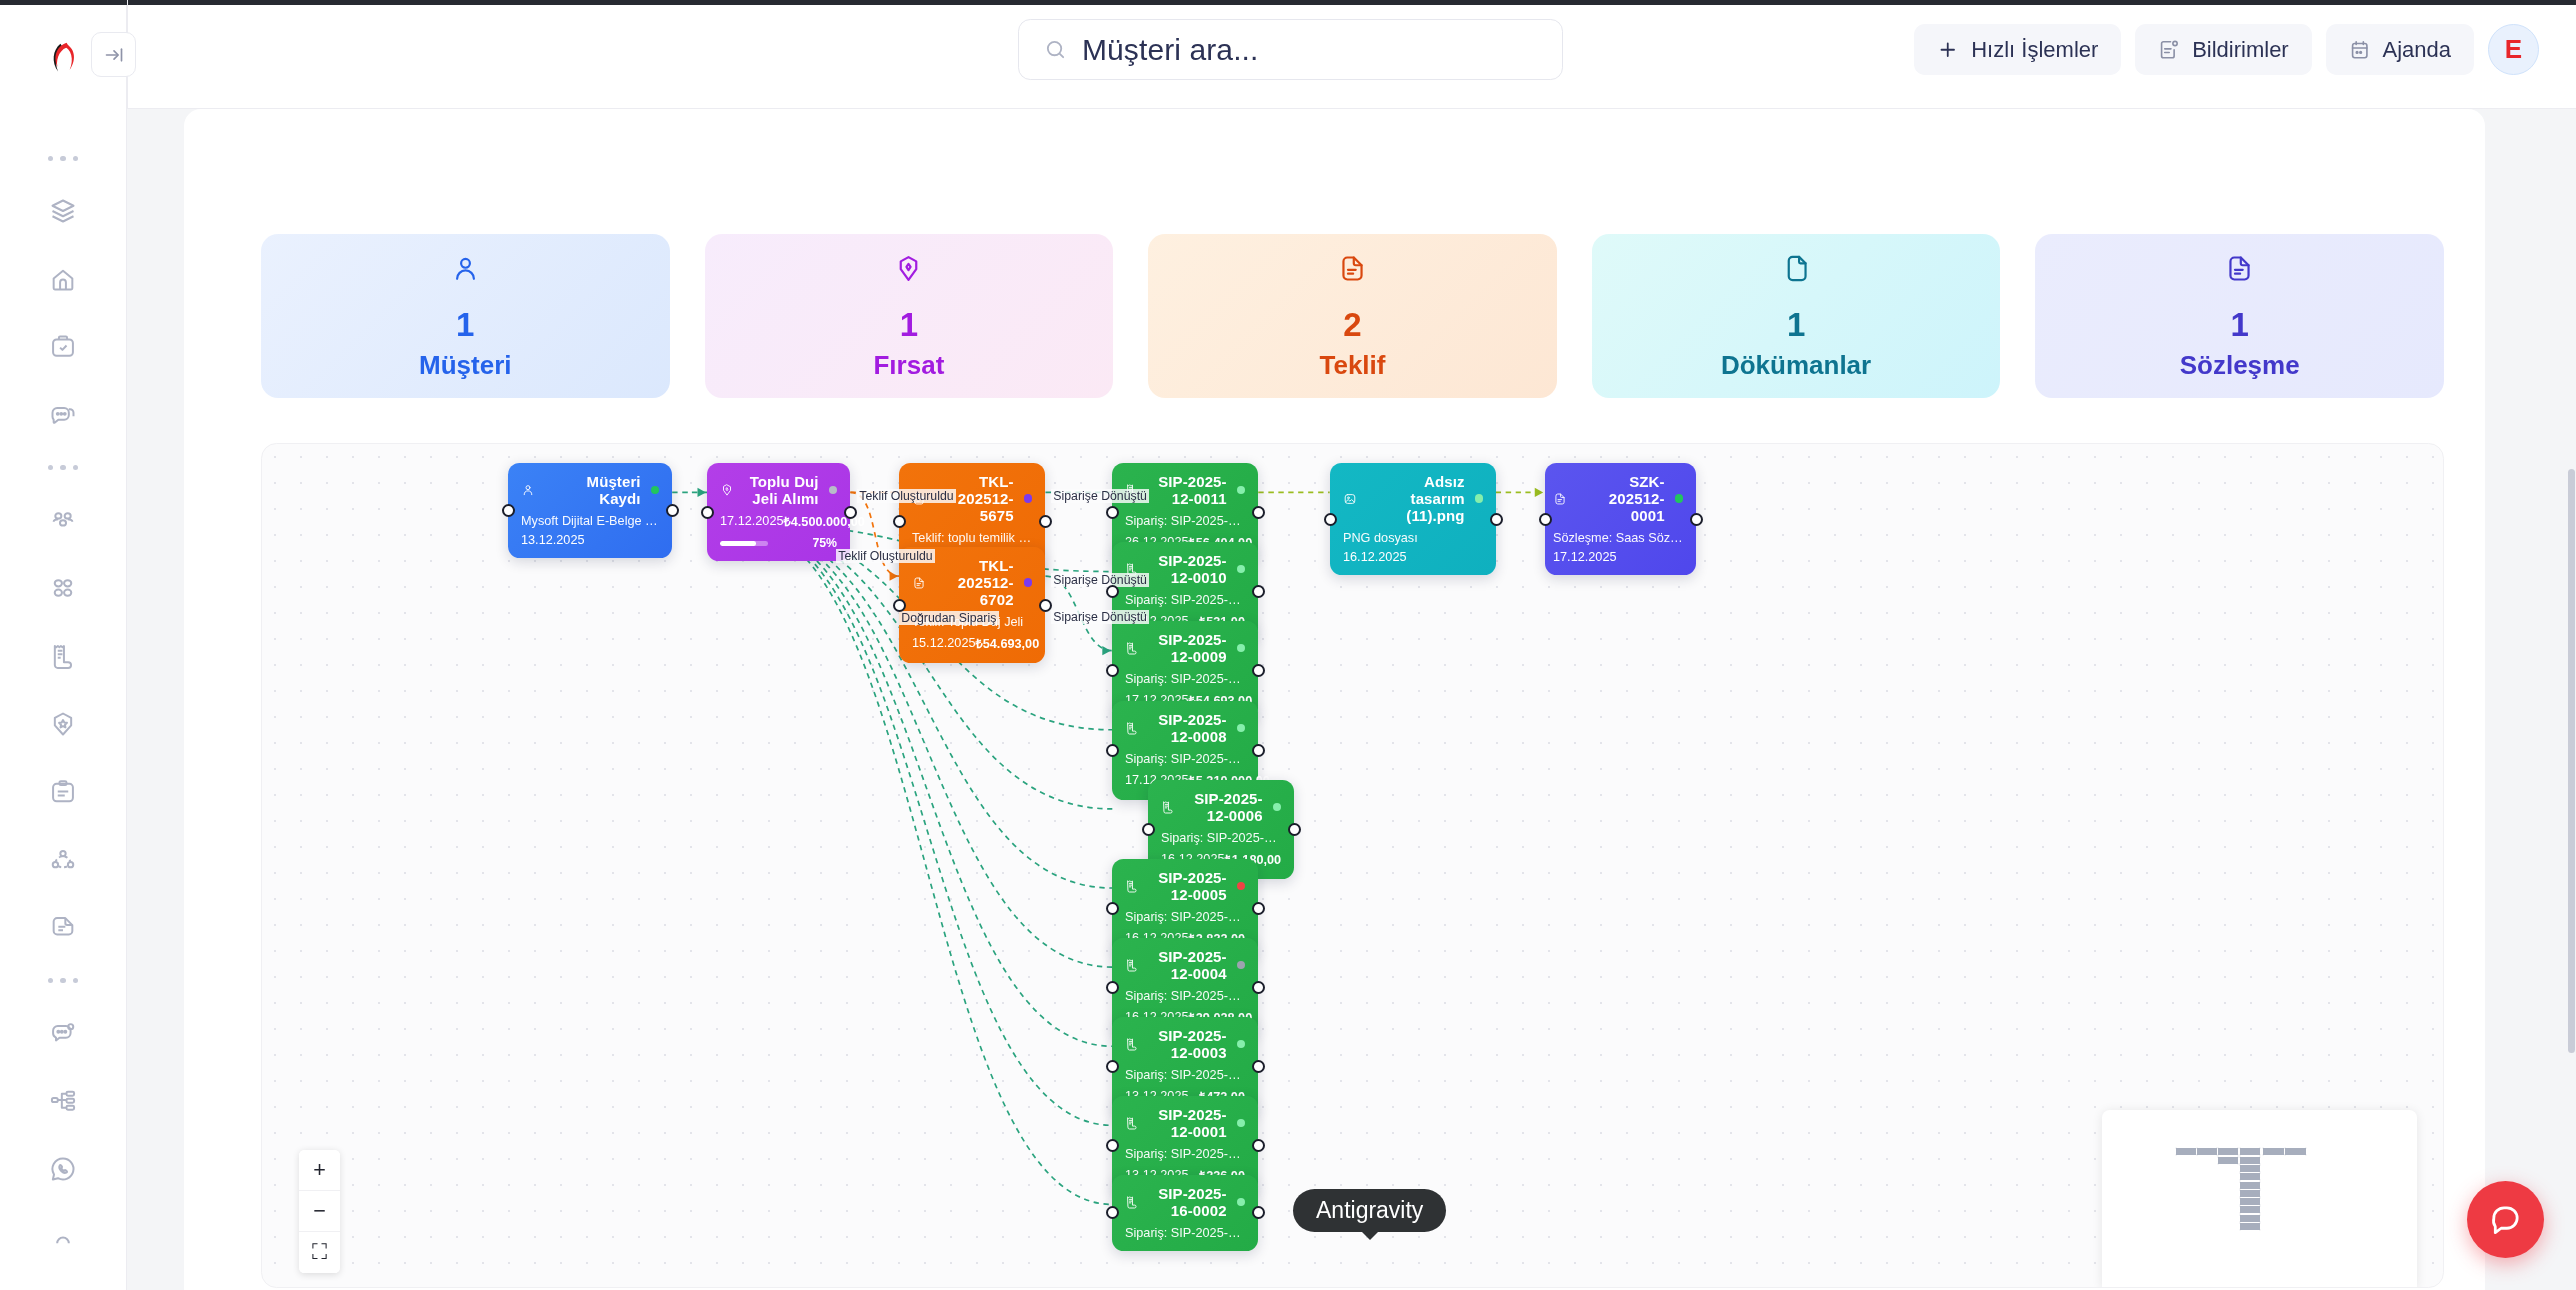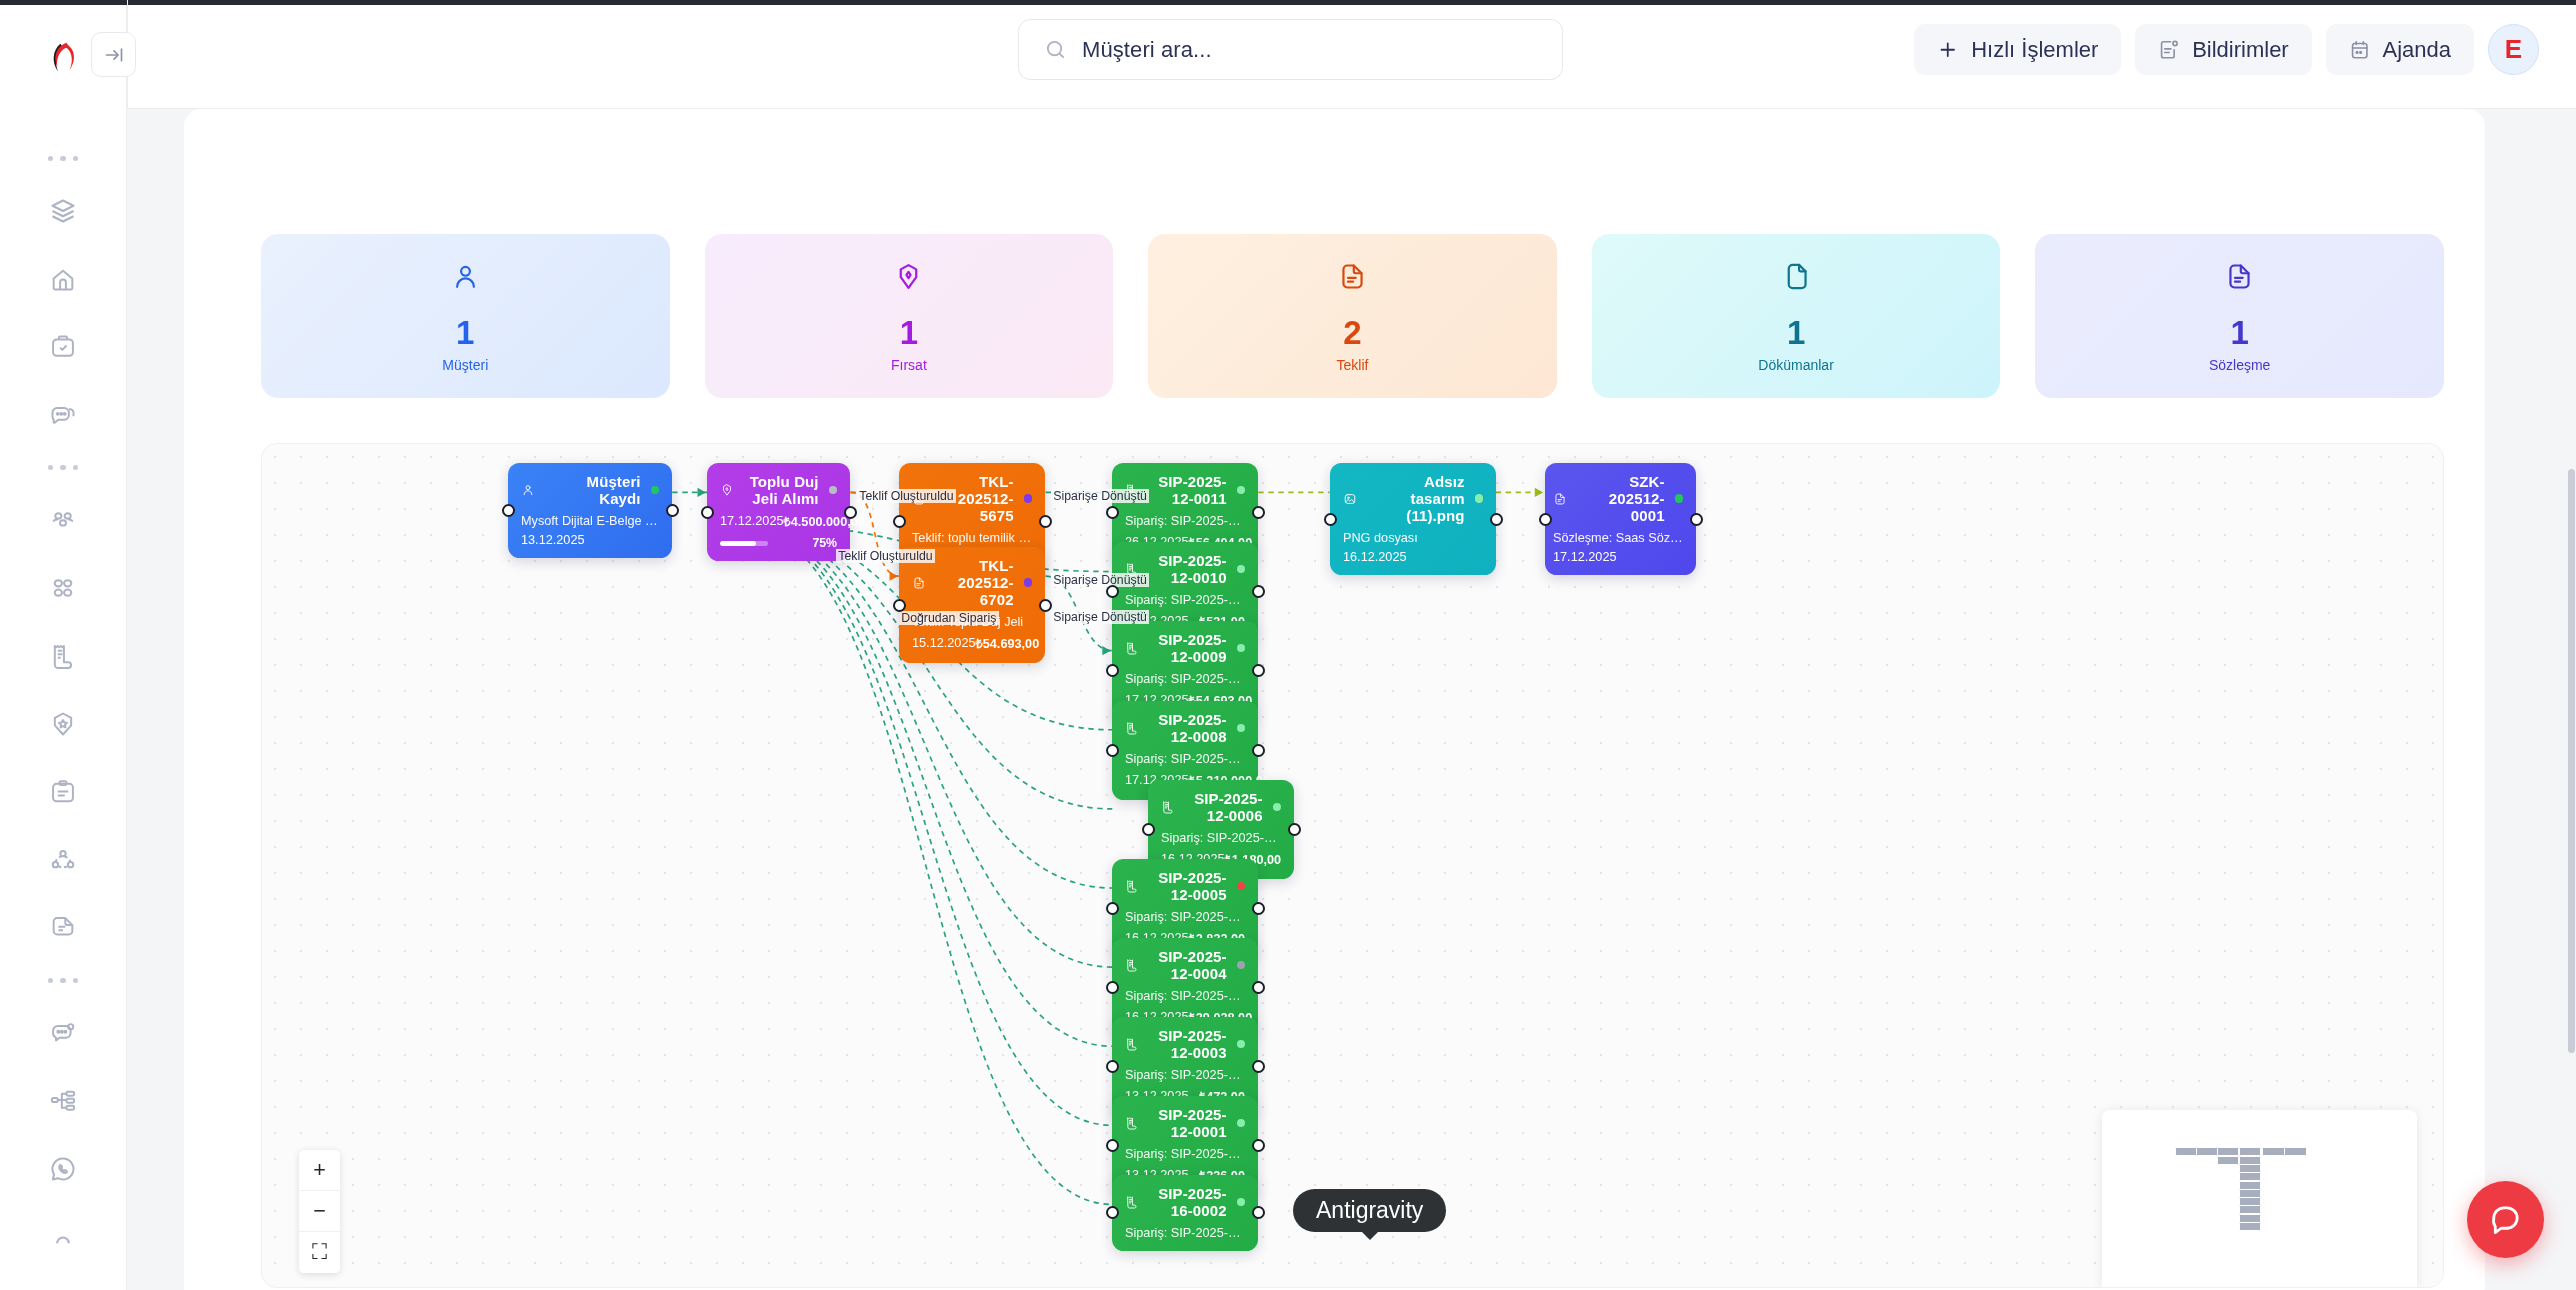--- a/index.html
+++ b/index.html
@@ -28,21 +28,21 @@
     position: absolute; left: 91px; top: 32px; width: 45px; height: 45px;
     border: 0.8px solid #e9eaf0; border-radius: 10px; background: #fff;
     display: flex; align-items: center; justify-content: center;
     color: #8e93a8; z-index: 50; cursor: pointer;
   }
   .search-wrap {
     position: absolute; left: 1018px; top: 19px; width: 545px; height: 61px;
     border: 0.8px solid #e6e7ee; border-radius: 12.3px; background: #fff;
     display: flex; align-items: center; padding: 0 24.6px; gap: 15.4px; cursor: text;
   }
-  .search-wrap .ph { color: #2c3255; font-size: 22px; letter-spacing: 0.1px; }
+  .search-wrap .ph { color: #2c3255; font-size: 30px; letter-spacing: 0.1px; }
   .top-actions {
     position: absolute; right: 37px; top: 19px; height: 61px;
     display: flex; align-items: center; gap: 14px;
   }
   .pill {
     height: 51px; padding: 0 23px; border-radius: 10.8px; background: #f5f6fa;
     display: flex; align-items: center; gap: 12.3px; color: #2c3255;
     font-size: 22px; cursor: pointer; border: none; white-space: nowrap;
     font-family: inherit;
   }
@@ -98,21 +98,21 @@
   .stats {
     position: absolute; left: 261px; top: 234px; width: 2183px; height: 164px;
     display: flex; gap: 35px;
   }
   .stat {
     flex: 1; border-radius: 17px; display: flex; flex-direction: column;
     align-items: center; justify-content: center; cursor: pointer;
   }
   .stat .si { height: 35px; display:flex; align-items:center; }
   .stat .sv { font-size: 33px; font-weight: bold; margin-top: 20px; }
-  .stat .sl { font-size: 14px; margin-top: 5.4px; }
+  .stat .sl { font-size: 26px; margin-top: 5.4px; font-weight: bold; }
   
   .canvas {
     position: absolute; left: 261px; top: 443px; width: 2183px; height: 845px;
     background: #fbfbfc; border: 0.8px solid #f0f0f3; border-radius: 15.4px;
     overflow: hidden;
   }
   .dots-bg {
     position: absolute; inset: 0;
     background-image: radial-gradient(#e3e4ea 1.2px, transparent 1.2px);
     background-size: 26px 26px;

